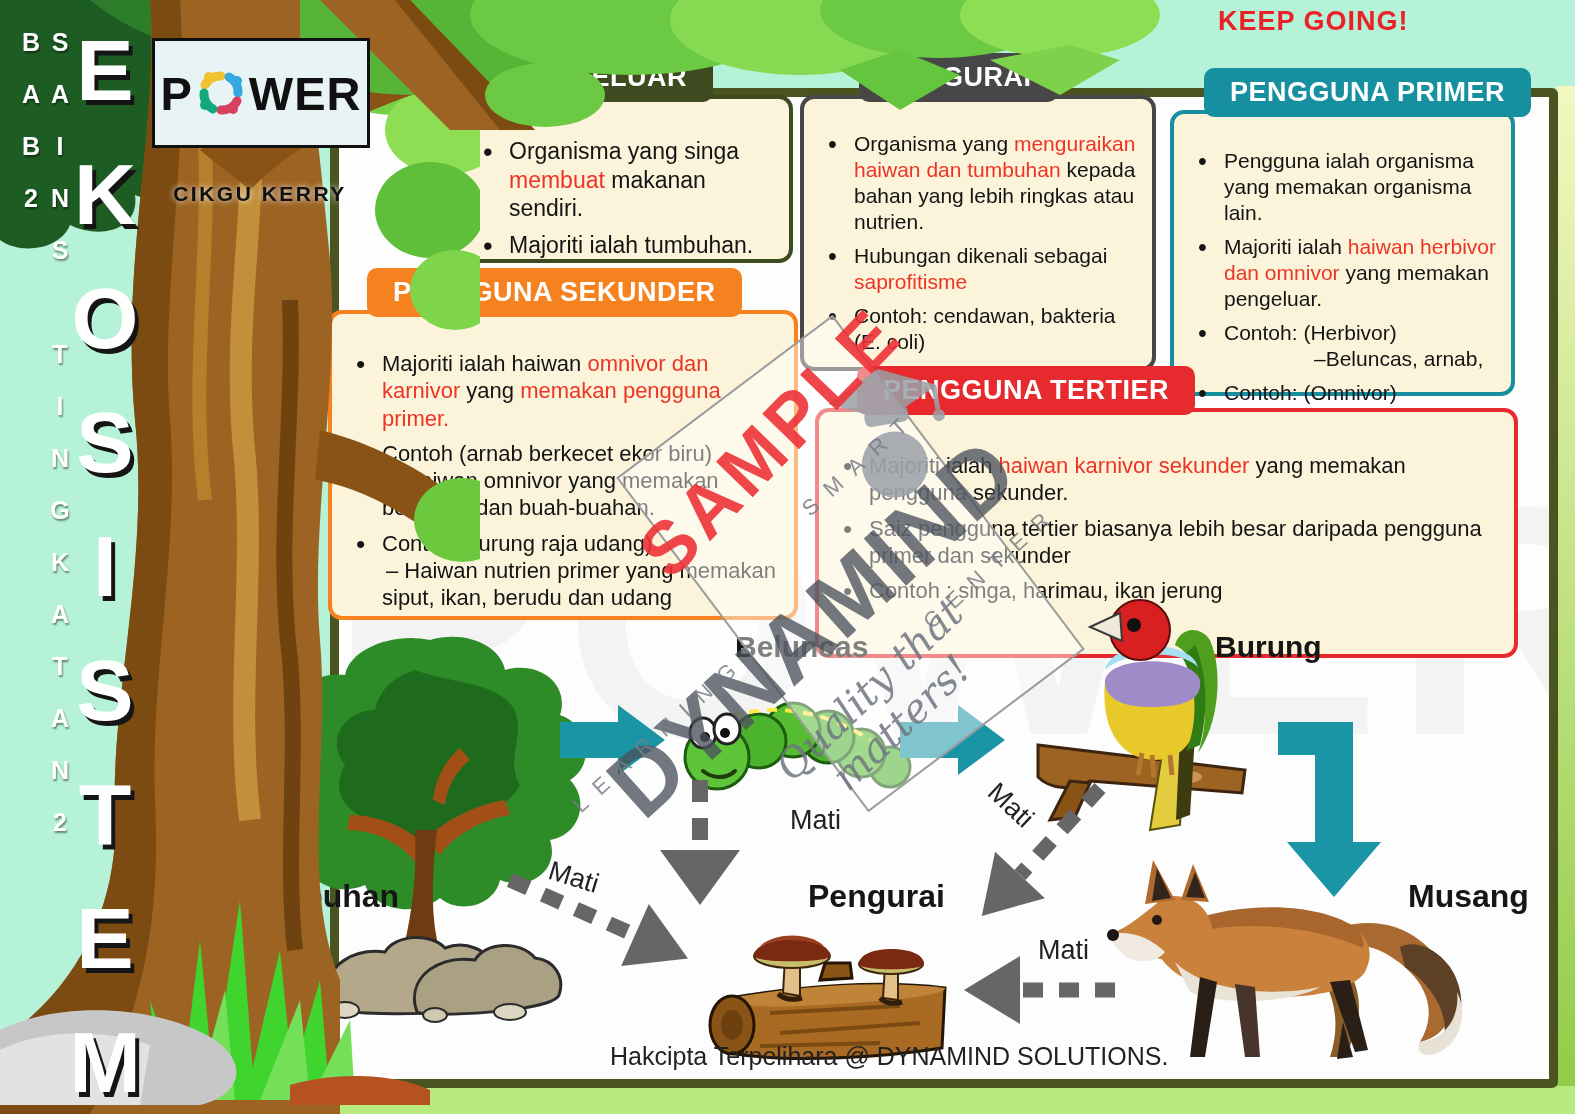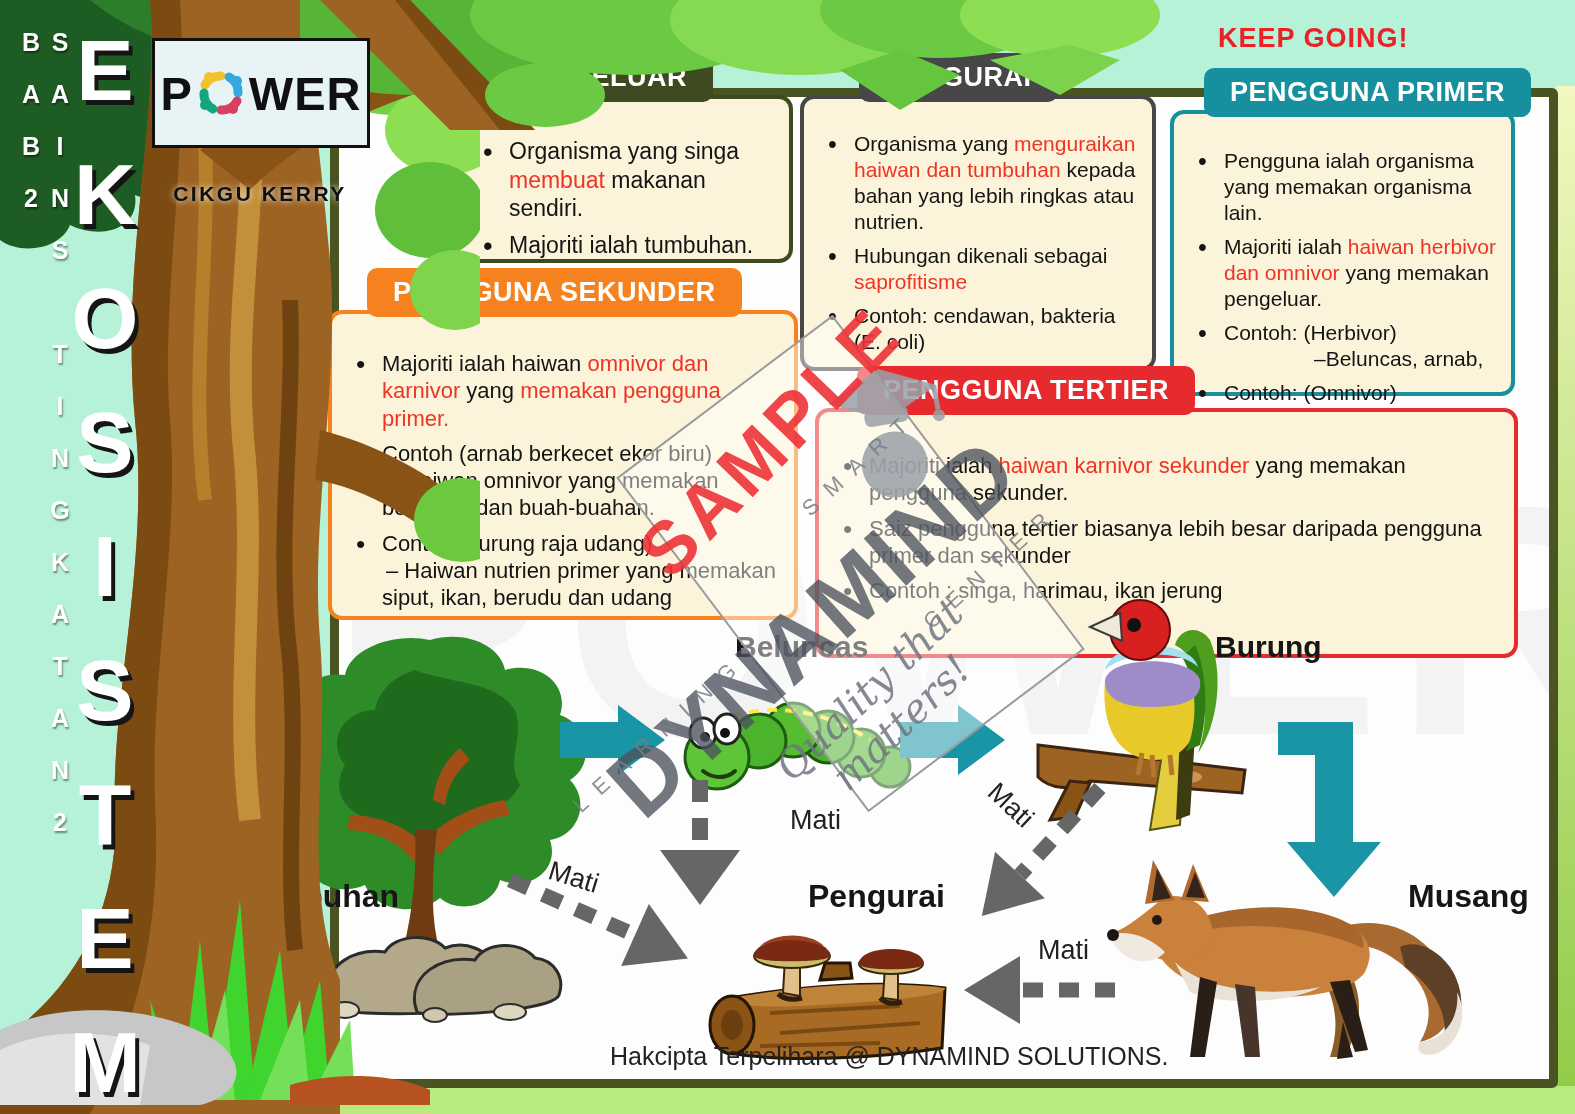--- a/index.html
+++ b/index.html
@@ -65,21 +65,21 @@
   .side-big{left:55px;top:22px;height:1075px;writing-mode:vertical-rl;text-orientation:upright;
     font-weight:800;font-size:86px;letter-spacing:28px;color:#fff;z-index:9;
     text-shadow:4px 5px 0 #151515;}
 
   
   .logo-box{left:152px;top:38px;width:212px;height:104px;background:#e8f3f5;
     border:3px solid #101010;z-index:10;display:flex;align-items:center;justify-content:center;gap:2px;}
   .logo-box span{font-size:47px;font-weight:900;color:#101010;letter-spacing:1px;}
   .logo-sub{left:150px;top:146px;width:220px;text-align:center;z-index:10;font-size:21px;
     font-weight:800;letter-spacing:2.5px;color:#101010;text-shadow:0 0 6px rgba(255,255,255,.95);margin-top:36px;}
-  .keep-going{left:1218px;top:23px;z-index:10;font-size:27px;font-weight:800;
+  .keep-going{left:1218px;top:6px;z-index:10;font-size:27px;font-weight:800;
     color:#ec2027;letter-spacing:1px;}
 
   .z8{z-index:8;}
 </style>
 </head>
 <body>
 
 <div class="stage">
 
   <div class="abs right-strip"></div>

